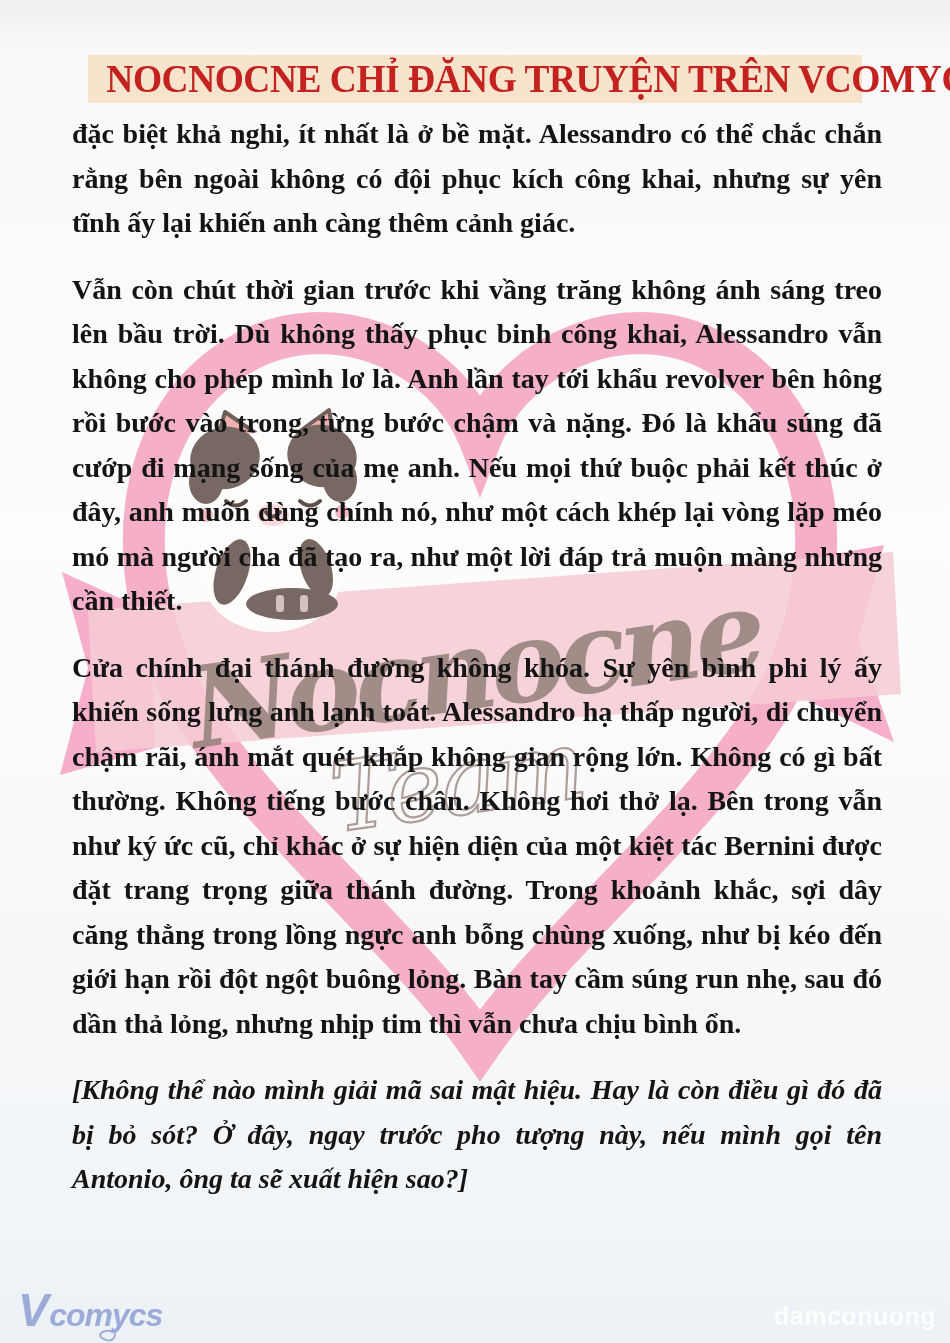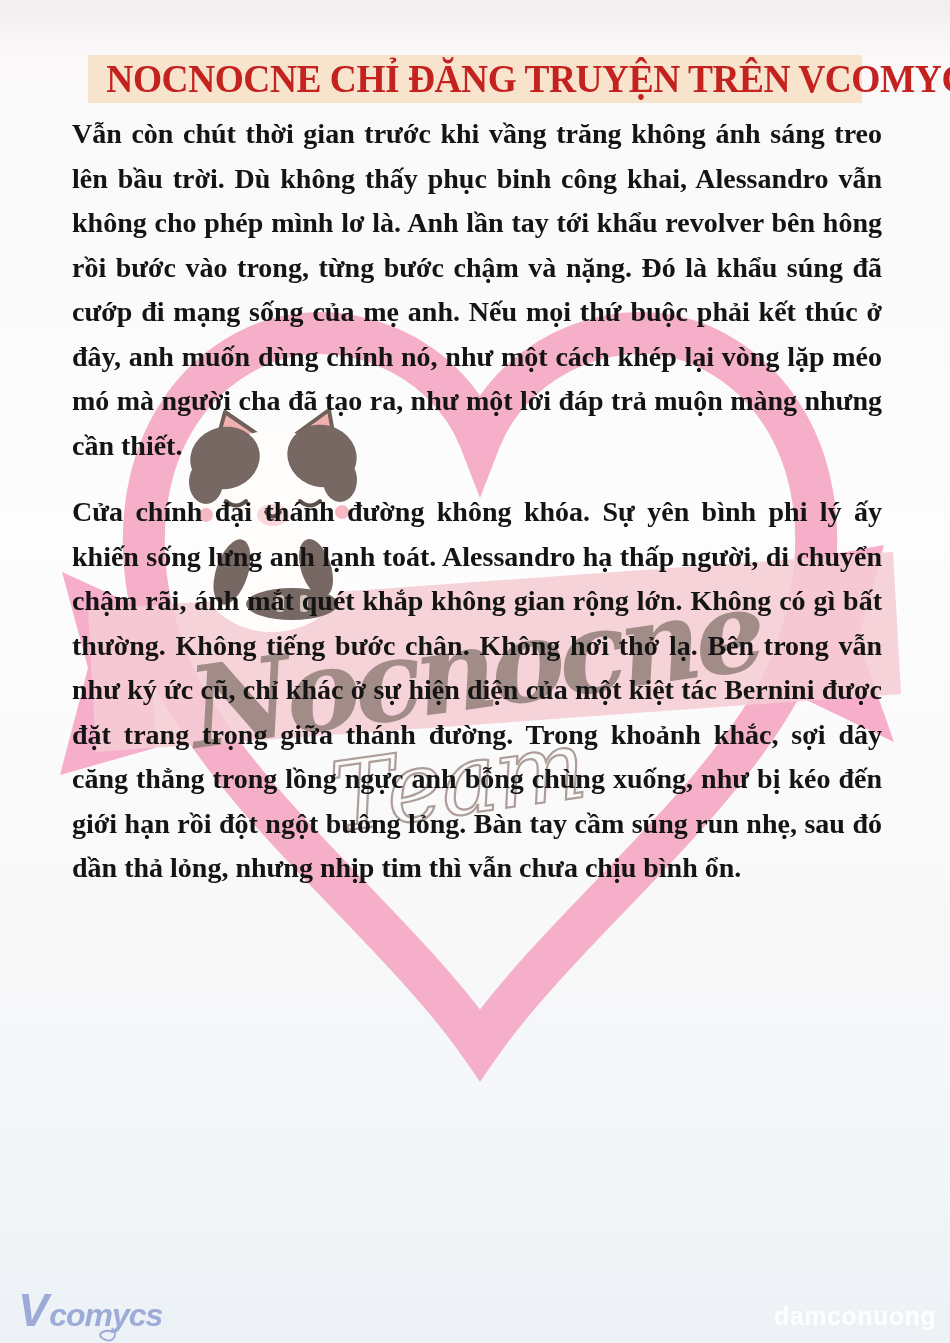--- a/index.html
+++ b/index.html
@@ -116,22 +116,24 @@
 
     <text class="script-main" text-anchor="middle" transform="translate(480,708) rotate(-8)">Nocnocne</text>
     <text class="script-sub" text-anchor="middle" transform="translate(462,814) rotate(-8)">Team</text>
   </svg>
 
   <header class="banner">
     <span>NOCNOCNE CHỈ ĐĂNG TRUYỆN TRÊN VCOMYCS</span>
   </header>
 
   <main class="content">
+    <p class="para">đặc biệt khả nghi, ít nhất là ở bề mặt. Alessandro có thể chắc chắn rằng bên ngoài không có đội phục kích công khai, nhưng sự yên tĩnh ấy lại khiến anh càng thêm cảnh giác.</p>
     <p class="para">Vẫn còn chút thời gian trước khi vầng trăng không ánh sáng treo lên bầu trời. Dù không thấy phục binh công khai, Alessandro vẫn không cho phép mình lơ là. Anh lần tay tới khẩu revolver bên hông rồi bước vào trong, từng bước chậm và nặng. Đó là khẩu súng đã cướp đi mạng sống của mẹ anh. Nếu mọi thứ buộc phải kết thúc ở đây, anh muốn dùng chính nó, như một cách khép lại vòng lặp méo mó mà người cha đã tạo ra, như một lời đáp trả muộn màng nhưng cần thiết.</p>
     <p class="para">Cửa chính đại thánh đường không khóa. Sự yên bình phi lý ấy khiến sống lưng anh lạnh toát. Alessandro hạ thấp người, di chuyển chậm rãi, ánh mắt quét khắp không gian rộng lớn. Không có gì bất thường. Không tiếng bước chân. Không hơi thở lạ. Bên trong vẫn như ký ức cũ, chỉ khác ở sự hiện diện của một kiệt tác Bernini được đặt trang trọng giữa thánh đường. Trong khoảnh khắc, sợi dây căng thẳng trong lồng ngực anh bỗng chùng xuống, như bị kéo đến giới hạn rồi đột ngột buông lỏng. Bàn tay cầm súng run nhẹ, sau đó dần thả lỏng, nhưng nhịp tim thì vẫn chưa chịu bình ổn.</p>
+    <p class="para thought">[Không thể nào mình giải mã sai mật hiệu. Hay là còn điều gì đó đã bị bỏ sót? Ở đây, ngay trước pho tượng này, nếu mình gọi tên Antonio, ông ta sẽ xuất hiện sao?]</p>
   </main>
 
   <div class="logo">
     <svg width="170" height="56" viewBox="0 0 170 56">
       <text class="logo-text" x="2" y="40">
         <tspan font-size="46">V</tspan>
         <tspan font-size="32" dx="-2">comycs</tspan>
       </text>
       <path class="logo-swirl" d="M 96 42 c 8 10 -2 16 -10 10 c -6 -5 4 -9 12 -6"></path>
     </svg>

